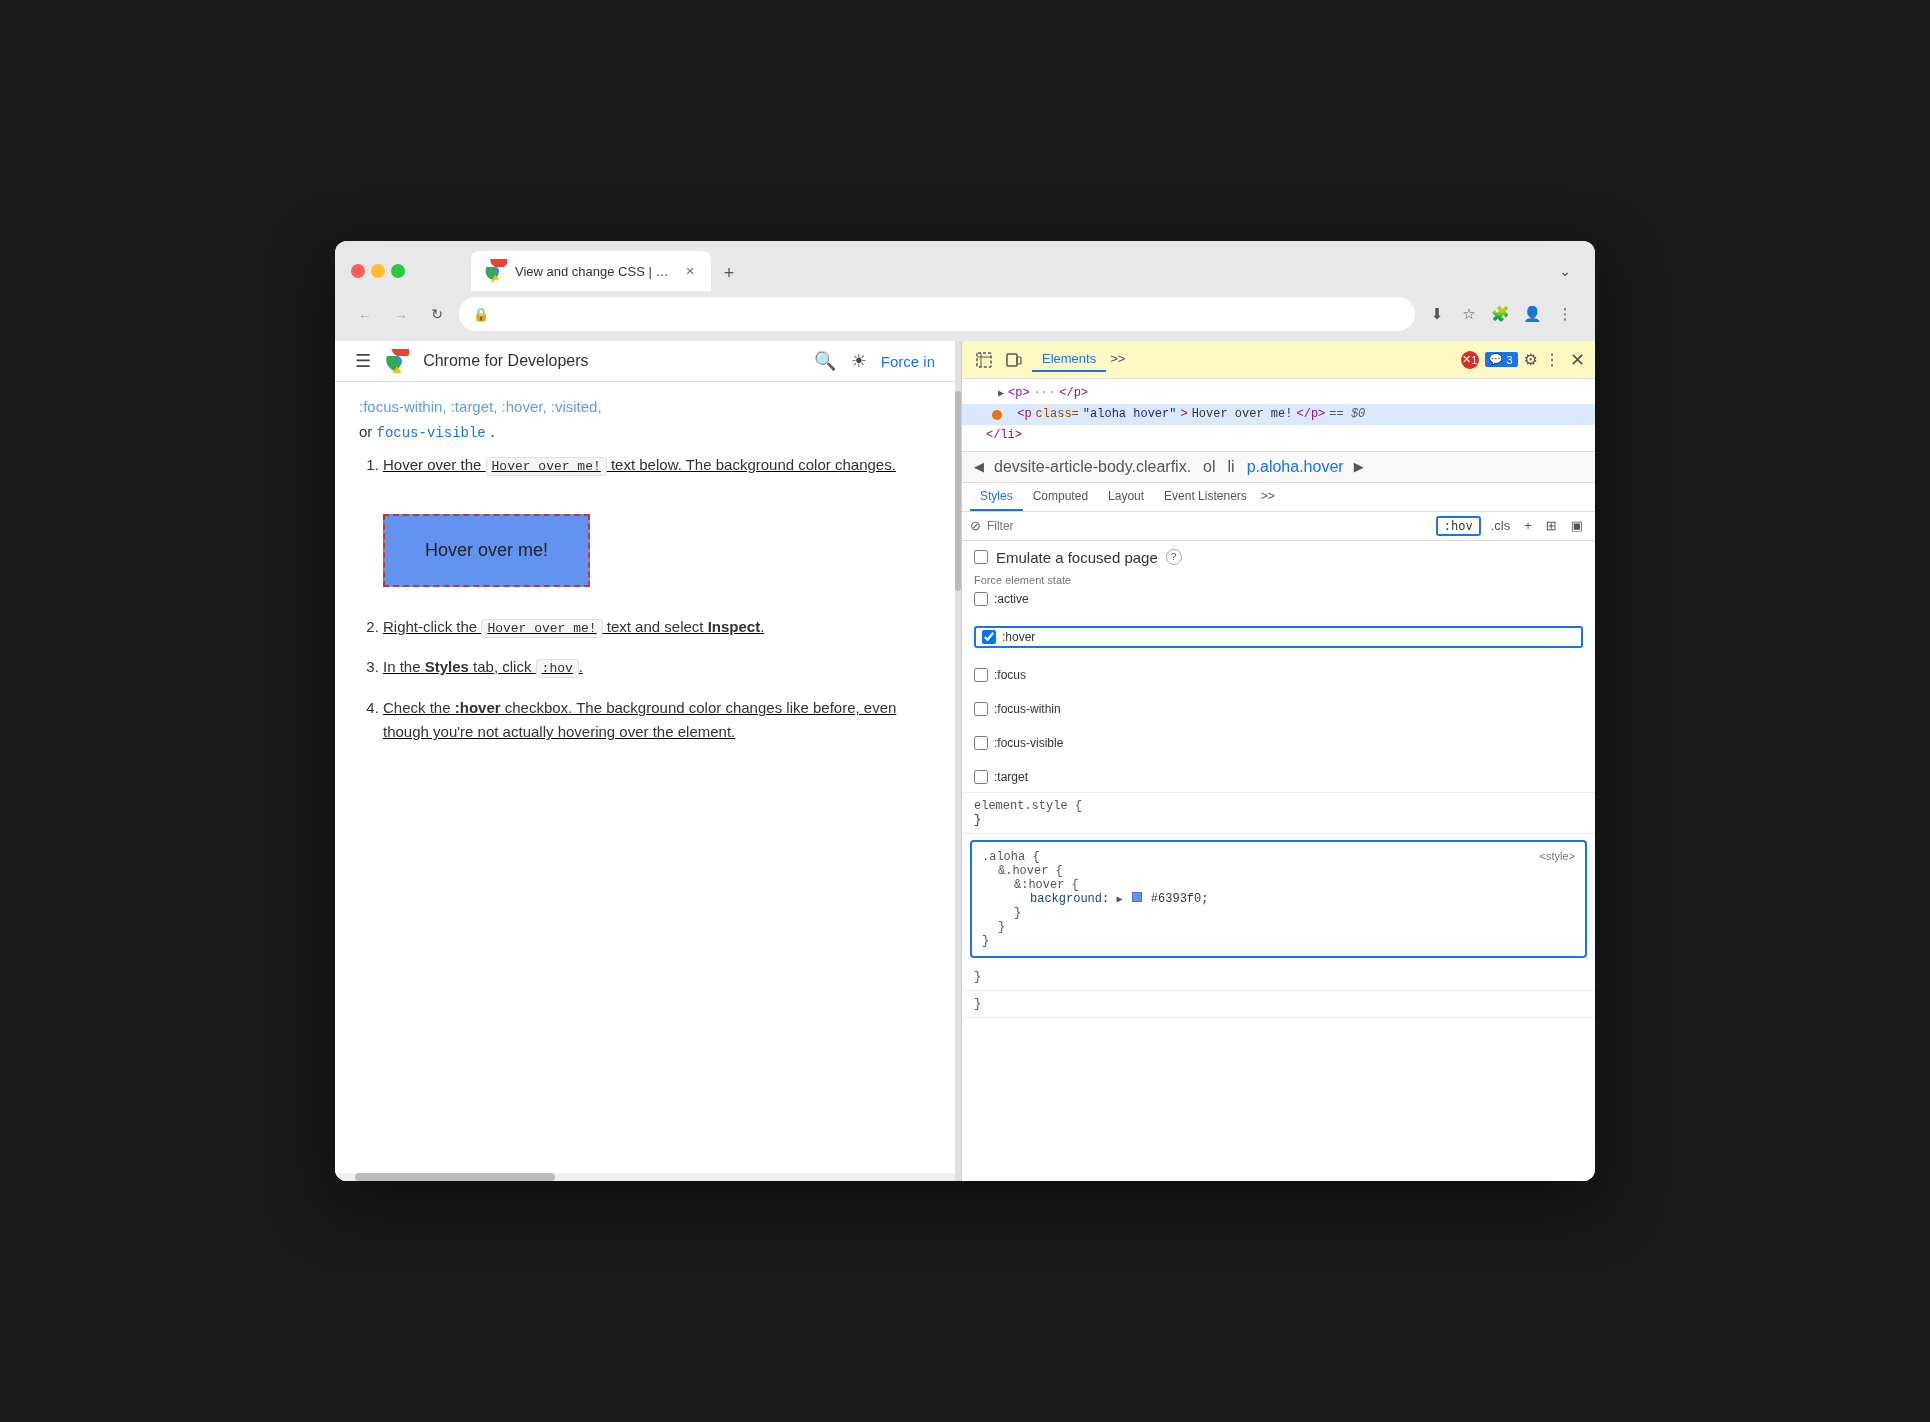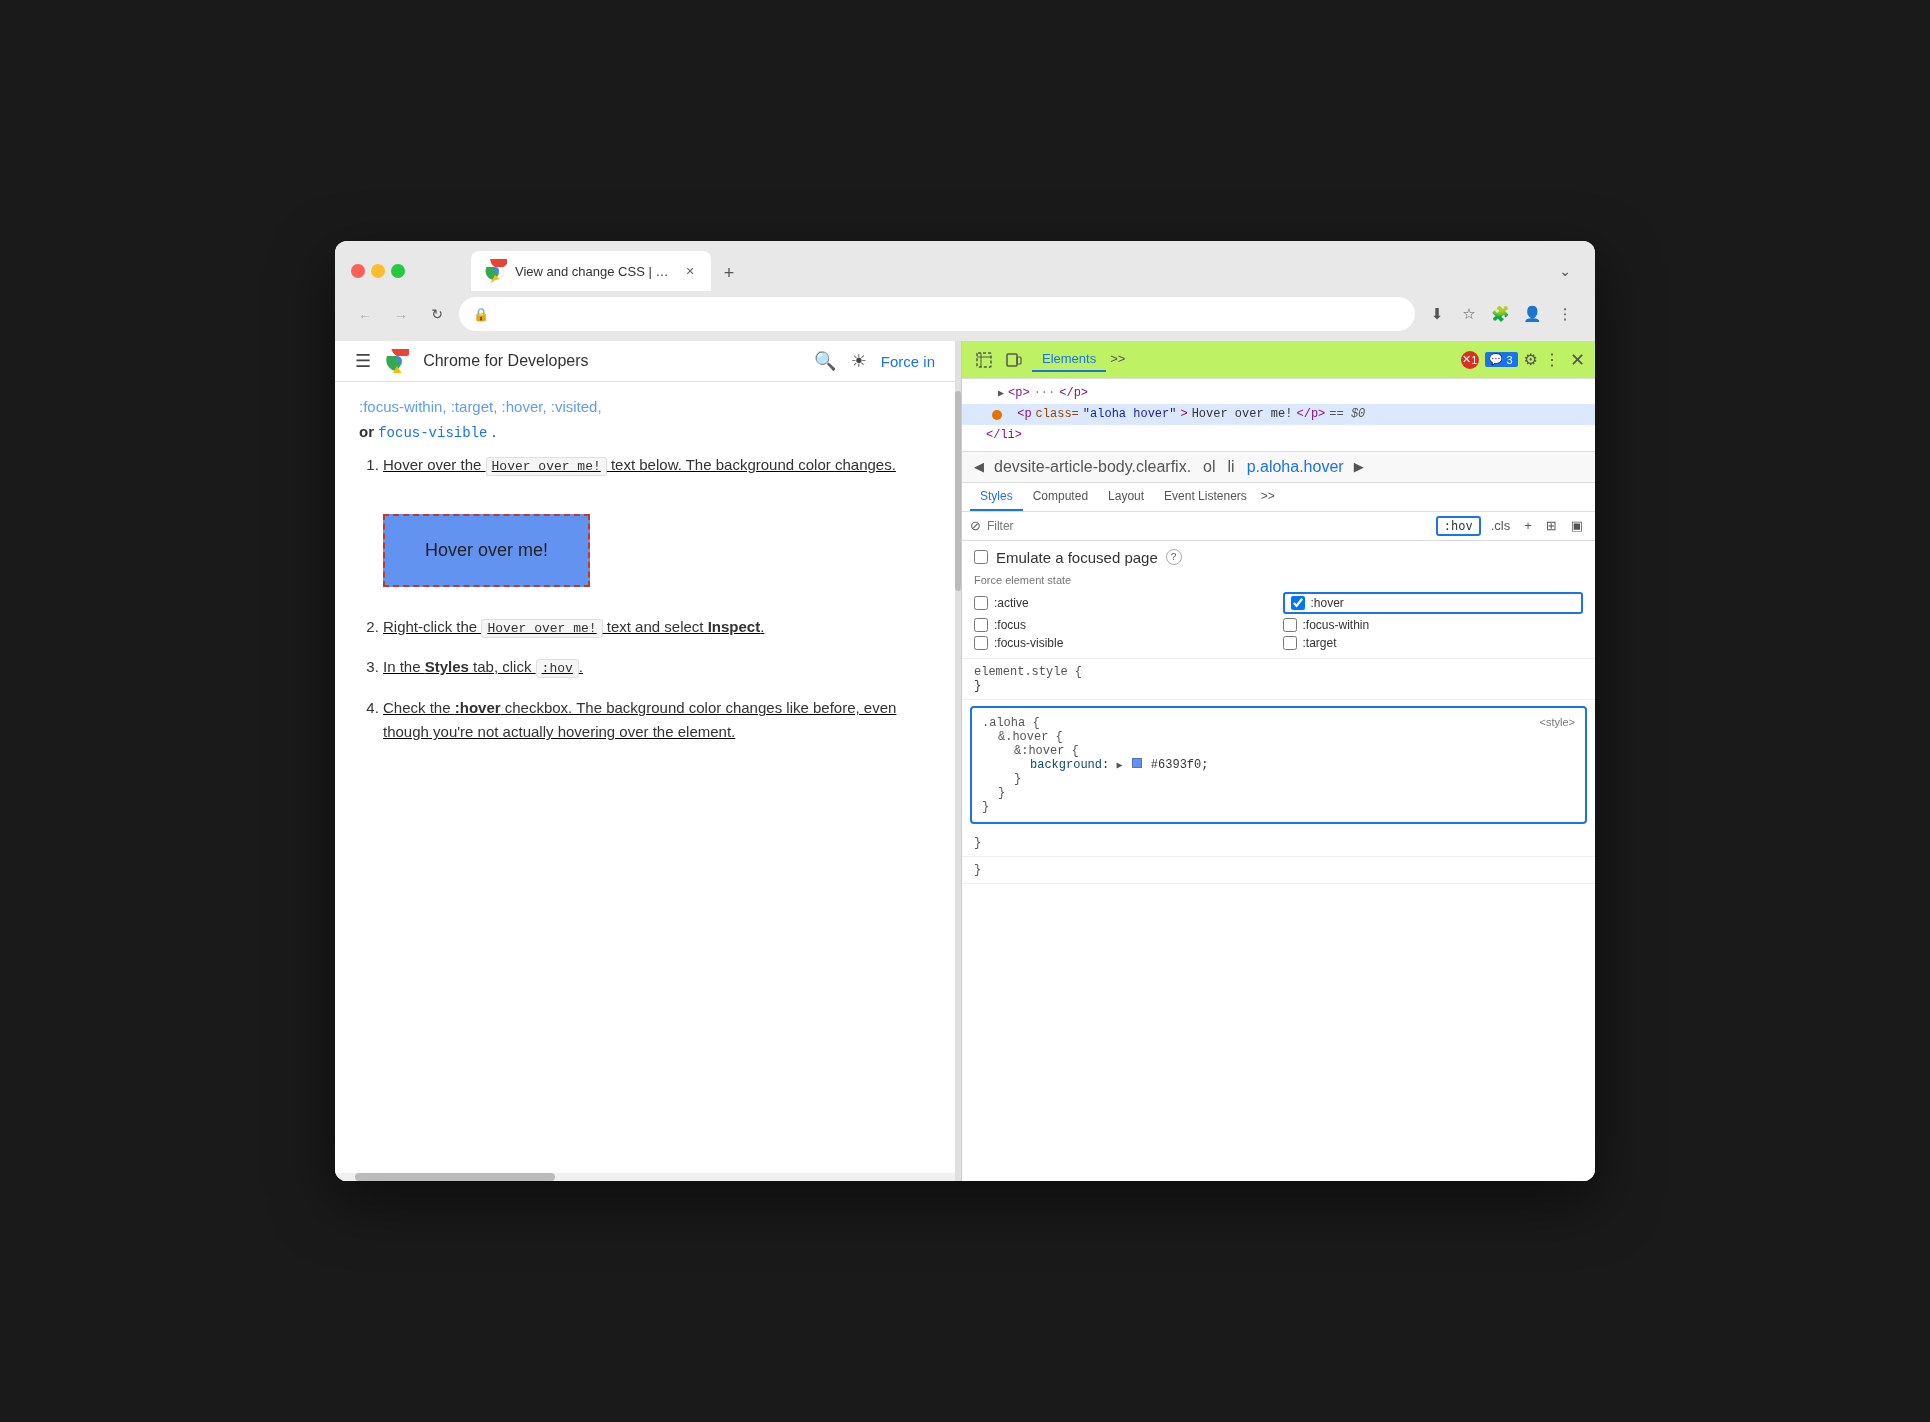--- a/index.html
+++ b/index.html
@@ -325,21 +325,21 @@
       border-left: 1px solid #ccc;
     }
 
     
     .devtools-toolbar {
       display: flex;
       align-items: center;
       padding: 6px 10px;
       border-bottom: 1px solid #ddd;
       gap: 6px;
-      background: #bef264;
+      background: #fef9c3;
     }
 
     .dt-icon-btn {
       width: 24px;
       height: 24px;
       display: flex;
       align-items: center;
       justify-content: center;
       border-radius: 3px;
       color: #555;
@@ -601,22 +601,22 @@
 
     .force-state-label {
       font-size: 11px;
       color: #777;
       margin-bottom: 6px;
       font-family: -apple-system, sans-serif;
     }
 
     .state-grid {
       display: grid;
-      grid-template-columns: 1fr 1fr;
-      gap: 4px 8px;
+      grid-template-columns: 1fr;
+      gap: 20px 8px;
     }
 
     .state-item {
       display: flex;
       align-items: center;
       gap: 6px;
       font-size: 12px;
       color: #333;
       font-family: -apple-system, sans-serif;
     }
@@ -747,21 +747,21 @@
         </svg>
         <span class="site-name">Chrome for Developers</span>
         <span class="search-icon-btn">🔍</span>
         <span class="theme-btn">☀</span>
         <span class="sign-in-link">Force in</span>
       </div>
 
       <div class="page-content">
         <div class="faded-text">:focus-within, :target, :hover, :visited,</div>
         <div style="margin-bottom:12px;">
-          <span style="color:#333;font-size:15px;font-weight:bold;">or </span><span class="focus-visible-text">focus-visible</span><span class="inline-period"> .</span>
+          <span style="color:#333;font-size:15px;">or </span><span class="focus-visible-text">focus-visible</span><span class="inline-period"> .</span>
         </div>
 
         <ol class="steps-list">
           <li>
             Hover over the <span class="code-inline">Hover over me!</span> text below. The background color changes.
             <br><br>
             <div class="hover-demo-box">Hover over me!</div>
           </li>
           <li>
             Right-click the <span class="code-inline">Hover over me!</span> text and select <span class="bold-text">Inspect</span>.

